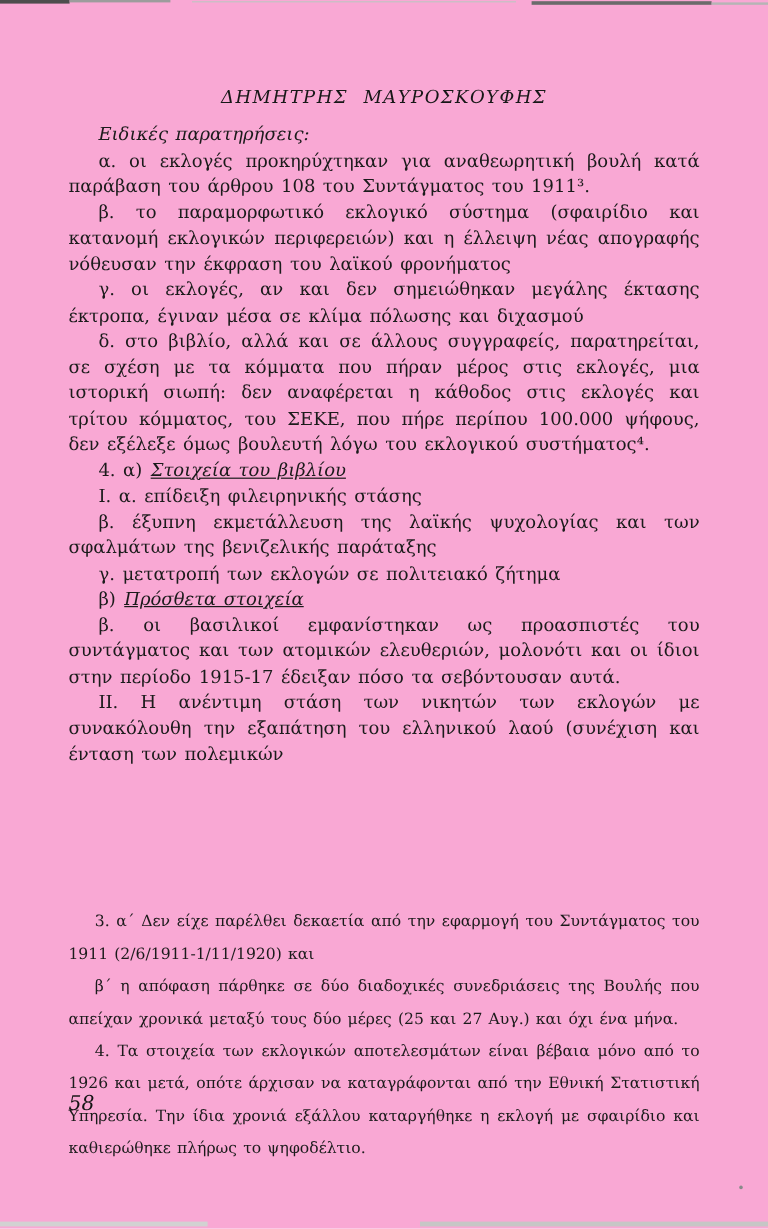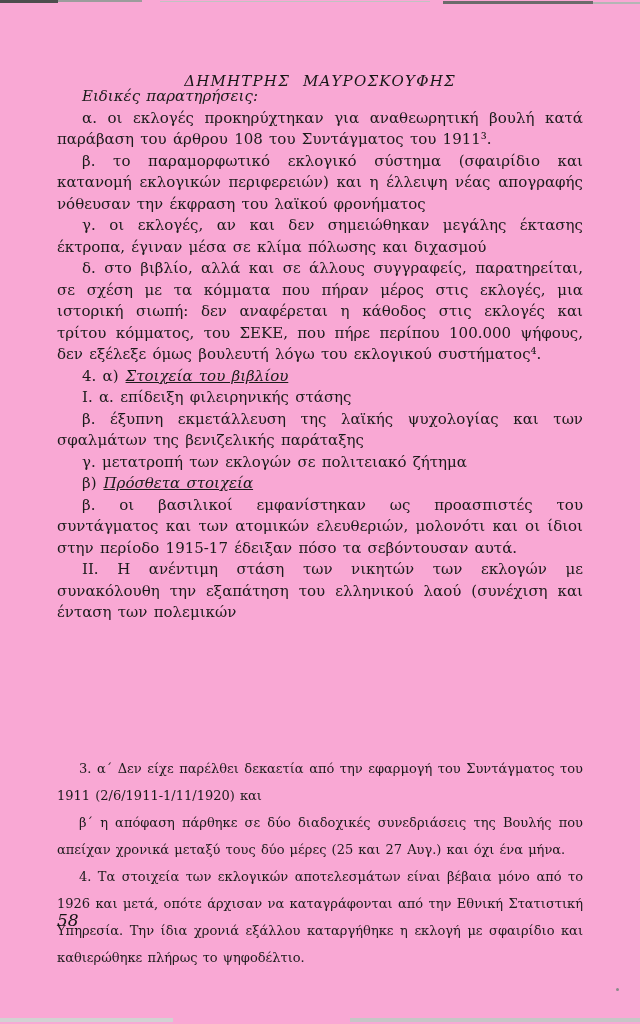--- a/index.html
+++ b/index.html
@@ -38,21 +38,21 @@
     text-align: center;
     font-style: italic;
     font-size: 15px;
     letter-spacing: 1.2px;
     word-spacing: 7px;
     color: #171717;
   }
 
   .body-text {
     position: absolute;
-    top: 86px;
+    top: 102px;
     left: 57px;
     width: 526px;
     font-size: 15px;
     line-height: 21.5px;
     text-align: justify;
     word-spacing: 1.5px;
   }
   .body-text p {
     margin: 0;
     text-indent: 25px;

